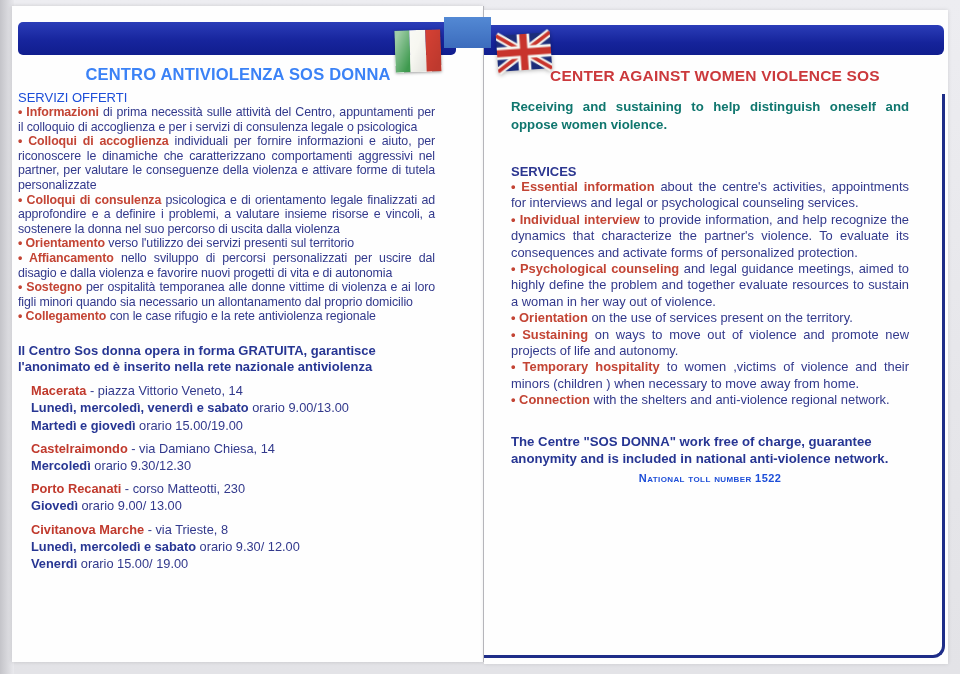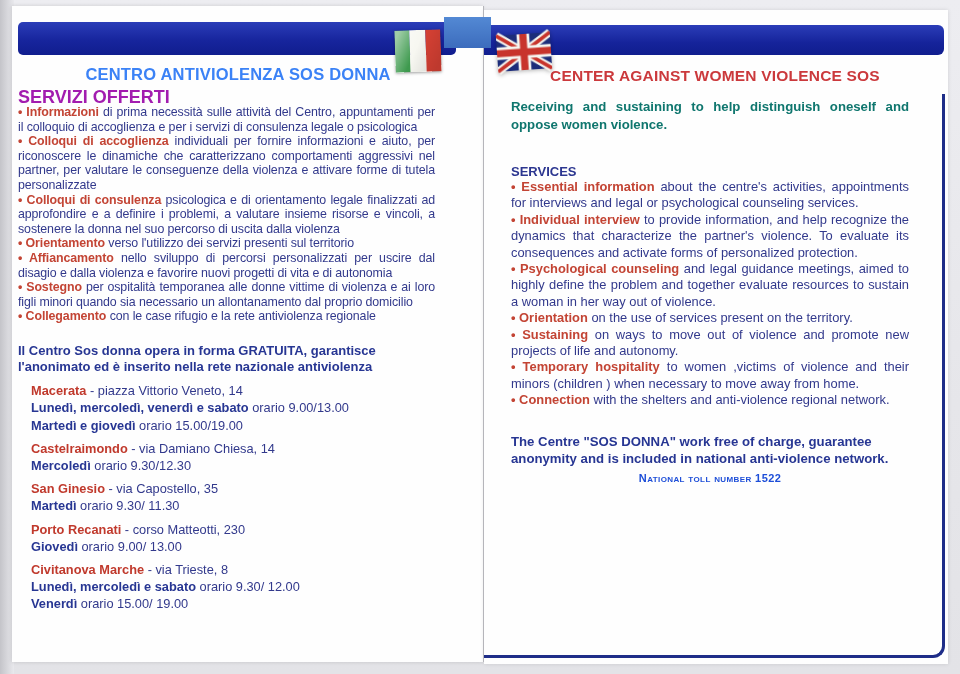--- a/index.html
+++ b/index.html
@@ -34,21 +34,21 @@
          background:linear-gradient(115deg,rgba(255,255,255,.5) 8%,rgba(255,255,255,0) 45%,rgba(0,0,0,.12) 90%);}
   .flag-uk{position:absolute;left:13px;top:20px;width:54px;height:44px;transform:rotate(-4deg);
          z-index:7;filter:drop-shadow(0 1px 2px rgba(0,0,0,.3));}
 
   .title-left{position:absolute;left:0;top:59px;width:452px;text-align:center;
          color:#3b82f6;font-weight:700;font-size:16.5px;letter-spacing:.2px;}
   .title-right{position:absolute;left:0;top:57px;width:462px;text-align:center;
          color:#cb393c;font-weight:700;font-size:15.5px;letter-spacing:.2px;}
 
   .lb{position:absolute;left:6px;top:84px;width:417px;color:#32398c;}
-  .svc-h{font-weight:700;font-size:18px;color:#a21caf;line-height:15px;}
+  .svc-h{font-weight:400;font-size:13px;color:#1d4ed8;line-height:15px;}
   .lb p.b{margin:0;text-align:justify;font-size:12.4px;line-height:14.6px;letter-spacing:-.1px;}
   .lead{color:#c34434;font-weight:700;}
   .free{margin-top:19px;font-weight:700;font-size:13px;line-height:15.6px;color:#273693;}
   .locs{margin-top:8px;padding-left:13px;font-size:12.8px;line-height:17.2px;}
   .loc{margin-bottom:6px;}
   .loc-name{color:#c0392c;font-weight:700;}
   .loc-addr{color:#32398c;}
   .days{font-weight:700;color:#273693;}
   .time{color:#32398c;margin-top:23px;}
 
@@ -93,24 +93,20 @@
         <div class="loc">
           <div><span class="loc-name">Macerata</span><span class="loc-addr"> - piazza Vittorio Veneto, 14</span></div>
           <div><span class="days">Lunedì, mercoledì, venerdì e sabato</span><span class="time"> orario 9.00/13.00</span></div>
           <div><span class="days">Martedì e giovedì</span><span class="time"> orario 15.00/19.00</span></div>
         </div>
         <div class="loc">
           <div><span class="loc-name">Castelraimondo</span><span class="loc-addr"> - via Damiano Chiesa, 14</span></div>
           <div><span class="days">Mercoledì</span><span class="time"> orario 9.30/12.30</span></div>
         </div>
         <div class="loc">
-          <div><span class="loc-name">San Ginesio</span><span class="loc-addr"> - via Capostello, 35</span></div>
-          <div><span class="days">Martedì</span><span class="time"> orario 9.30/ 11.30</span></div>
-        </div>
-        <div class="loc">
           <div><span class="loc-name">Porto Recanati</span><span class="loc-addr"> - corso Matteotti, 230</span></div>
           <div><span class="days">Giovedì</span><span class="time"> orario 9.00/ 13.00</span></div>
         </div>
         <div class="loc">
           <div><span class="loc-name">Civitanova Marche</span><span class="loc-addr"> - via Trieste, 8</span></div>
           <div><span class="days">Lunedì, mercoledì e sabato</span><span class="time"> orario 9.30/ 12.00</span></div>
           <div><span class="days">Venerdì</span><span class="time"> orario 15.00/ 19.00</span></div>
         </div>
       </div>
     </div>

